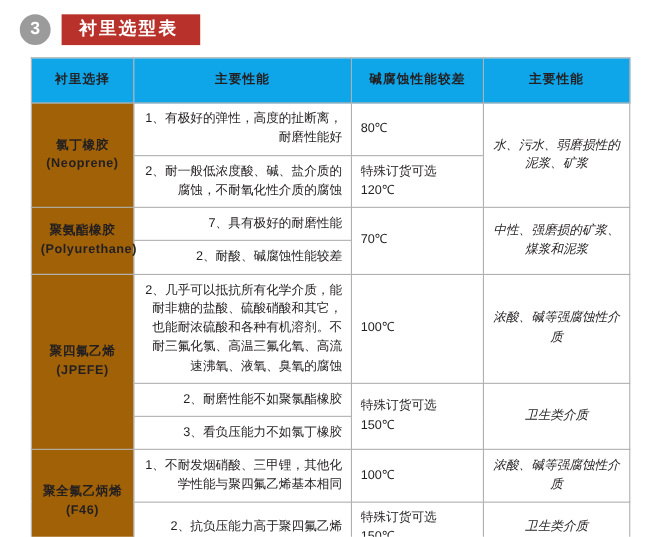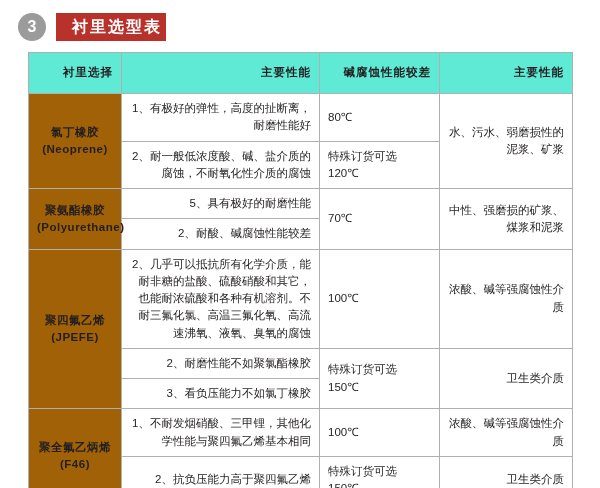--- a/index.html
+++ b/index.html
@@ -42,21 +42,21 @@
     flex: 0 0 auto;
   }
   .title-bar {
     margin-left: 10px;
     background: #c0392b;
     background: #b8312a;
     color: #ffffff;
     font-size: 16px;
     font-weight: bold;
     letter-spacing: 2px;
-    padding: 5px 4px 6px 16px;
+    padding: 5px 20px 6px 16px;
     line-height: 1.1;
     white-space: nowrap;
   }
   
   .table-wrap {
     position: absolute;
     left: 28px;
     top: 52px;
     width: 544px;
   }
@@ -68,24 +68,24 @@
   }
   table.spec th, table.spec td {
     border: 1px solid #b0b0b0;
     padding: 6px 8px;
     font-size: 11.5px;
     line-height: 1.5;
     vertical-align: middle;
     color: #231f20;
   }
   thead th {
-    background: #5eead4;
+    background: #0ea5e9;
     color: #ffffff;
     font-weight: bold;
-    text-align: right;
+    text-align: center;
     font-size: 12px;
     height: 28px;
     padding: 4px 6px;
     letter-spacing: 1px;
   }
   col.c0 { width: 93px; }
   col.c1 { width: 198px; }
   col.c2 { width: 120px; }
   col.c3 { width: 133px; }
 
@@ -100,24 +100,25 @@
   td.perf {
     text-align: right;
     padding-left: 9px;
     padding-right: 9px;
   }
   td.temp {
     text-align: left;
     line-height: 1.5;
   }
   td.scope {
-    text-align: right;
+    text-align: center;
     line-height: 1.6;
     padding-left: 10px;
     padding-right: 10px;
+    font-style: italic;
   }
 </style>
 </head>
 <body>
 
 <div class="page">
 
   <div class="header">
     <div class="badge">3</div>
     <div class="title-bar">衬里选型表</div>
@@ -145,21 +146,21 @@
             <td class="perf">1、有极好的弹性，高度的扯断离，耐磨性能好</td>
             <td class="temp">80℃</td>
             <td class="scope" rowspan="2">水、污水、弱磨损性的泥浆、矿浆</td>
           </tr>
           <tr>
             <td class="perf">2、耐一般低浓度酸、碱、盐介质的腐蚀，不耐氧化性介质的腐蚀</td>
             <td class="temp">特殊订货可选<br>120℃</td>
           </tr>
           <tr>
             <td class="lining" rowspan="2">聚氨酯橡胶<br>(Polyurethane)</td>
-            <td class="perf">5、具有极好的耐磨性能</td>
+            <td class="perf">7、具有极好的耐磨性能</td>
             <td class="temp" rowspan="2">70℃</td>
             <td class="scope" rowspan="2">中性、强磨损的矿浆、煤浆和泥浆</td>
           </tr>
           <tr>
             <td class="perf">2、耐酸、碱腐蚀性能较差</td>
           </tr>
           <tr>
             <td class="lining" rowspan="3">聚四氟乙烯<br>(JPEFE)</td>
             <td class="perf">2、几乎可以抵抗所有化学介质，能耐非糖的盐酸、硫酸硝酸和其它，也能耐浓硫酸和各种有机溶剂。不耐三氟化氯、高温三氟化氧、高流速沸氧、液氧、臭氧的腐蚀</td>
             <td class="temp">100℃</td>

